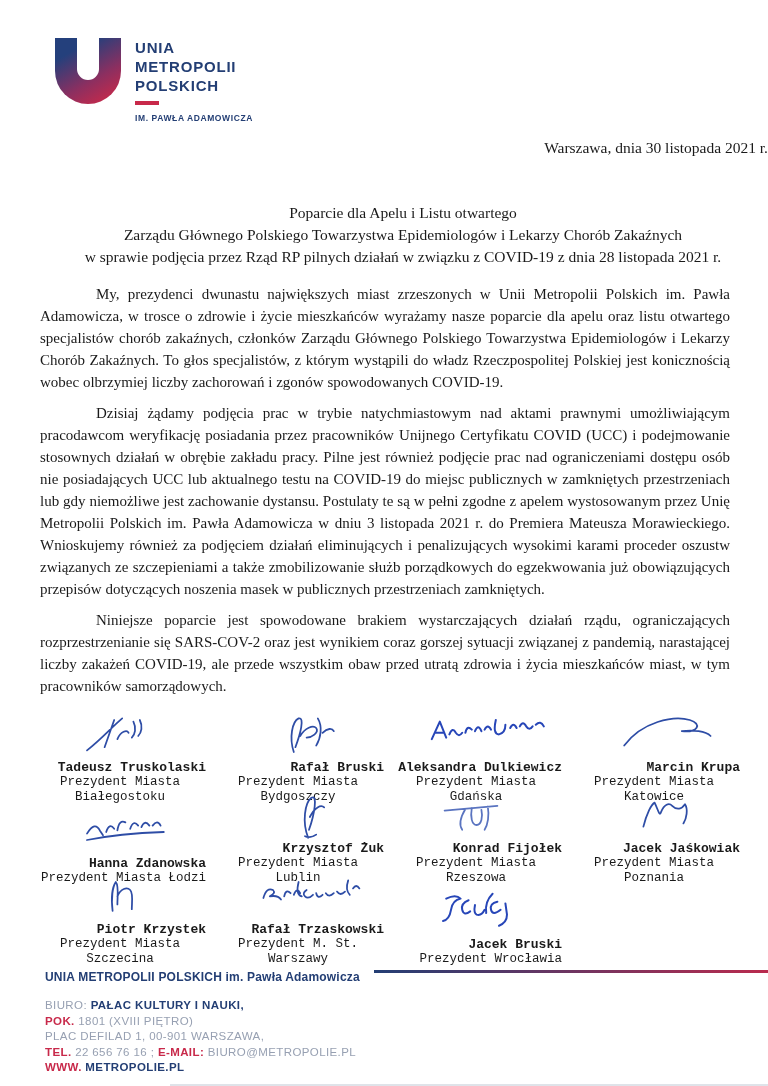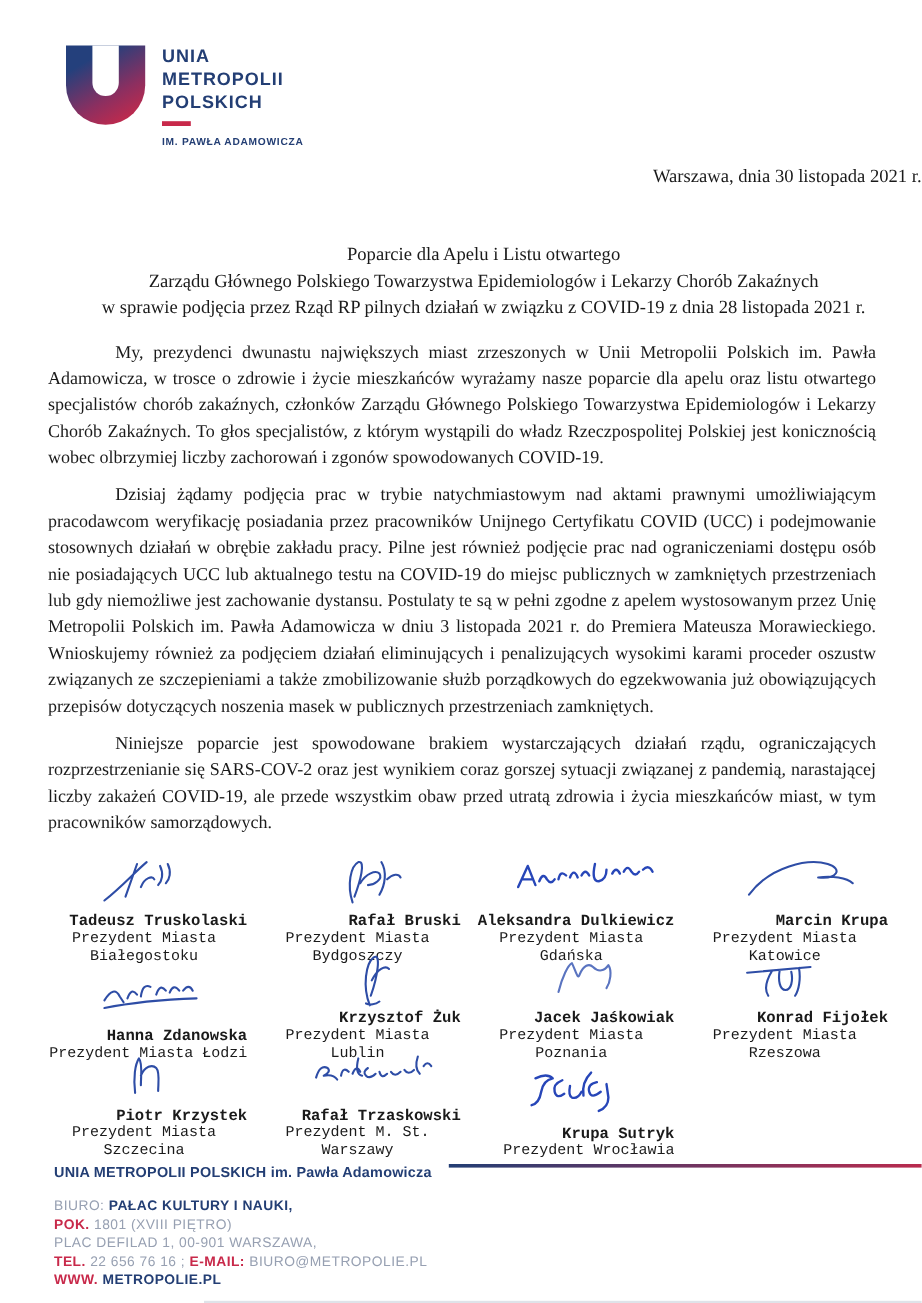--- a/index.html
+++ b/index.html
@@ -128,55 +128,55 @@
     <div class="sig-cell">
       <svg class="sig" viewBox="0 0 170 60">
           <path d="M84,56 C76,36 80,12 88,6 C96,1 92,26 85,46 M86,30 C92,18 100,14 104,18 M80,54 C84,56 90,55 94,52"></path>
         </svg>
       <div class="sig-name">Krzysztof Żuk</div>
       <div class="sig-title">Prezydent Miasta Lublin</div>
     </div>
 
     <div class="sig-cell">
       <svg class="sig" viewBox="0 0 170 60">
+          <path d="M32,22 L98,16 M58,20 C52,30 50,40 54,46 M66,19 C64,30 66,40 72,40 C78,40 80,30 78,21 M86,17 C88,28 86,40 82,46"></path>
+        </svg>
+      <div class="sig-name">Konrad Fijołek</div>
+      <div class="sig-title">Prezydent Miasta Rzeszowa</div>
+    </div>
+
+    <div class="sig-cell">
+      <svg class="sig" viewBox="0 0 170 60">
           <path d="M58,42 C62,26 68,14 72,12 C76,20 78,30 80,24 C84,14 90,12 94,16 C100,22 106,20 110,14 C114,20 112,32 108,38"></path>
         </svg>
       <div class="sig-name">Jacek Jaśkowiak</div>
       <div class="sig-title">Prezydent Miasta Poznania</div>
     </div>
 
     <div class="sig-cell">
       <svg class="sig" viewBox="0 0 170 60">
-          <path d="M32,22 L98,16 M58,20 C52,30 50,40 54,46 M66,19 C64,30 66,40 72,40 C78,40 80,30 78,21 M86,17 C88,28 86,40 82,46"></path>
-        </svg>
-      <div class="sig-name">Konrad Fijołek</div>
-      <div class="sig-title">Prezydent Miasta Rzeszowa</div>
-    </div>
-
-    <div class="sig-cell">
-      <svg class="sig" viewBox="0 0 170 60">
           <path d="M62,46 C60,30 62,16 66,10 C70,14 68,28 68,38 M68,28 C72,18 80,16 84,20 C88,24 86,36 86,44"></path>
         </svg>
       <div class="sig-name">Piotr Krzystek</div>
       <div class="sig-title">Prezydent Miasta Szczecina</div>
     </div>
 
     <div class="sig-cell">
       <svg class="sig" viewBox="0 0 170 60">
           <path d="M28,30 Q32,16 40,20 Q44,24 36,28 Q46,26 50,32 M54,28 Q56,18 62,24 M66,26 Q70,16 74,24 M72,10 Q68,26 76,28 M82,20 Q76,24 80,28 Q84,32 90,26 M94,24 Q96,32 102,26 M106,24 Q110,30 116,24 M120,22 Q124,28 130,22 M134,8 Q130,20 136,26 M140,18 Q144,12 148,18"></path>
         </svg>
       <div class="sig-name">Rafał Trzaskowski</div>
       <div class="sig-title">Prezydent M. St. Warszawy</div>
     </div>
 
     <div class="sig-cell">
       <svg class="sig" viewBox="0 0 170 60">
           <path d="M34,12 Q46,6 52,12 Q42,14 40,26 Q38,38 30,40 M62,14 Q52,18 54,26 Q56,34 64,28 M70,20 Q68,30 72,32 Q78,34 82,26 M92,6 Q82,16 84,30 M98,16 Q88,18 90,26 Q92,34 102,26 M108,18 L110,32 Q110,42 100,46"></path>
         </svg>
-      <div class="sig-name">Krupa Sutryk</div>
+      <div class="sig-name">Jacek Bruski</div>
       <div class="sig-title">Prezydent Wrocławia</div>
     </div>
 
   </div>
 
   <div class="footer">
     <div class="footer-head">
       <span class="footer-head-text">UNIA METROPOLII POLSKICH im. Pawła Adamowicza</span>
       <div class="footer-rule"></div>
     </div>

